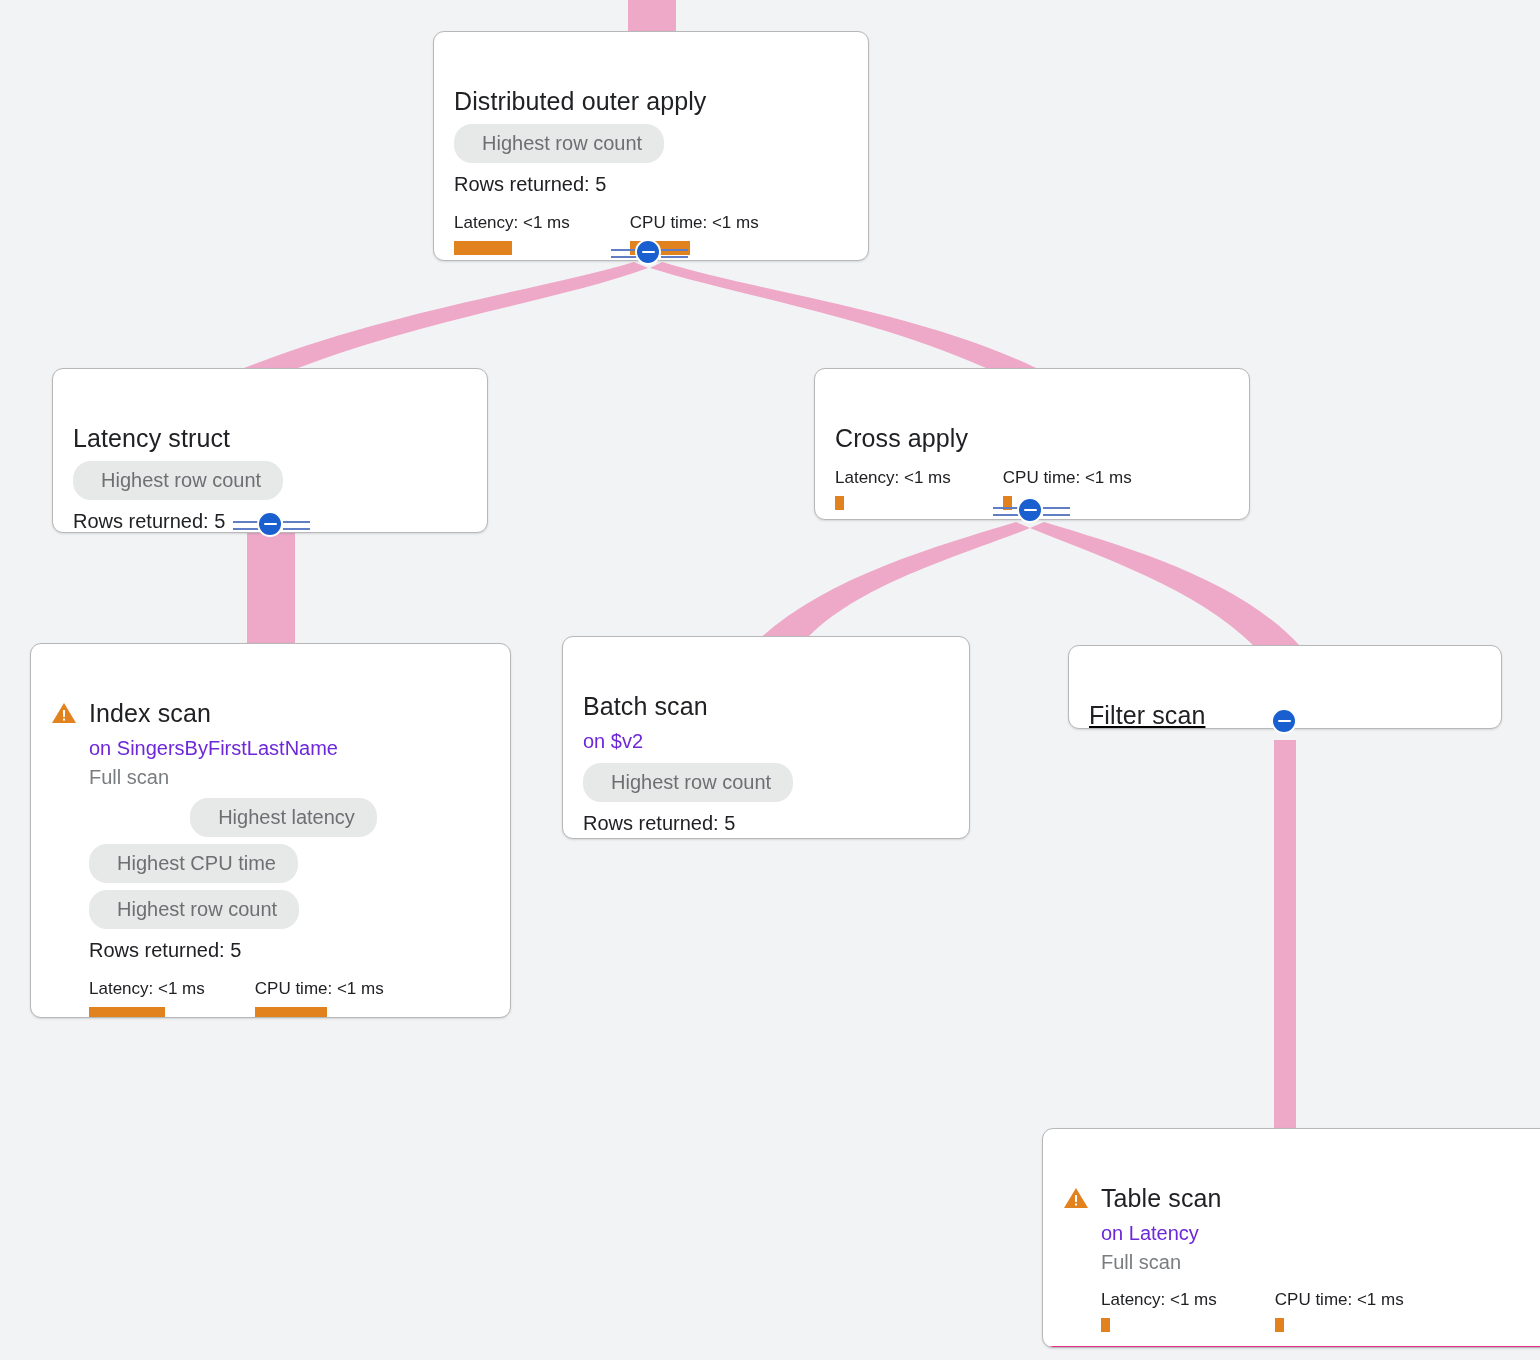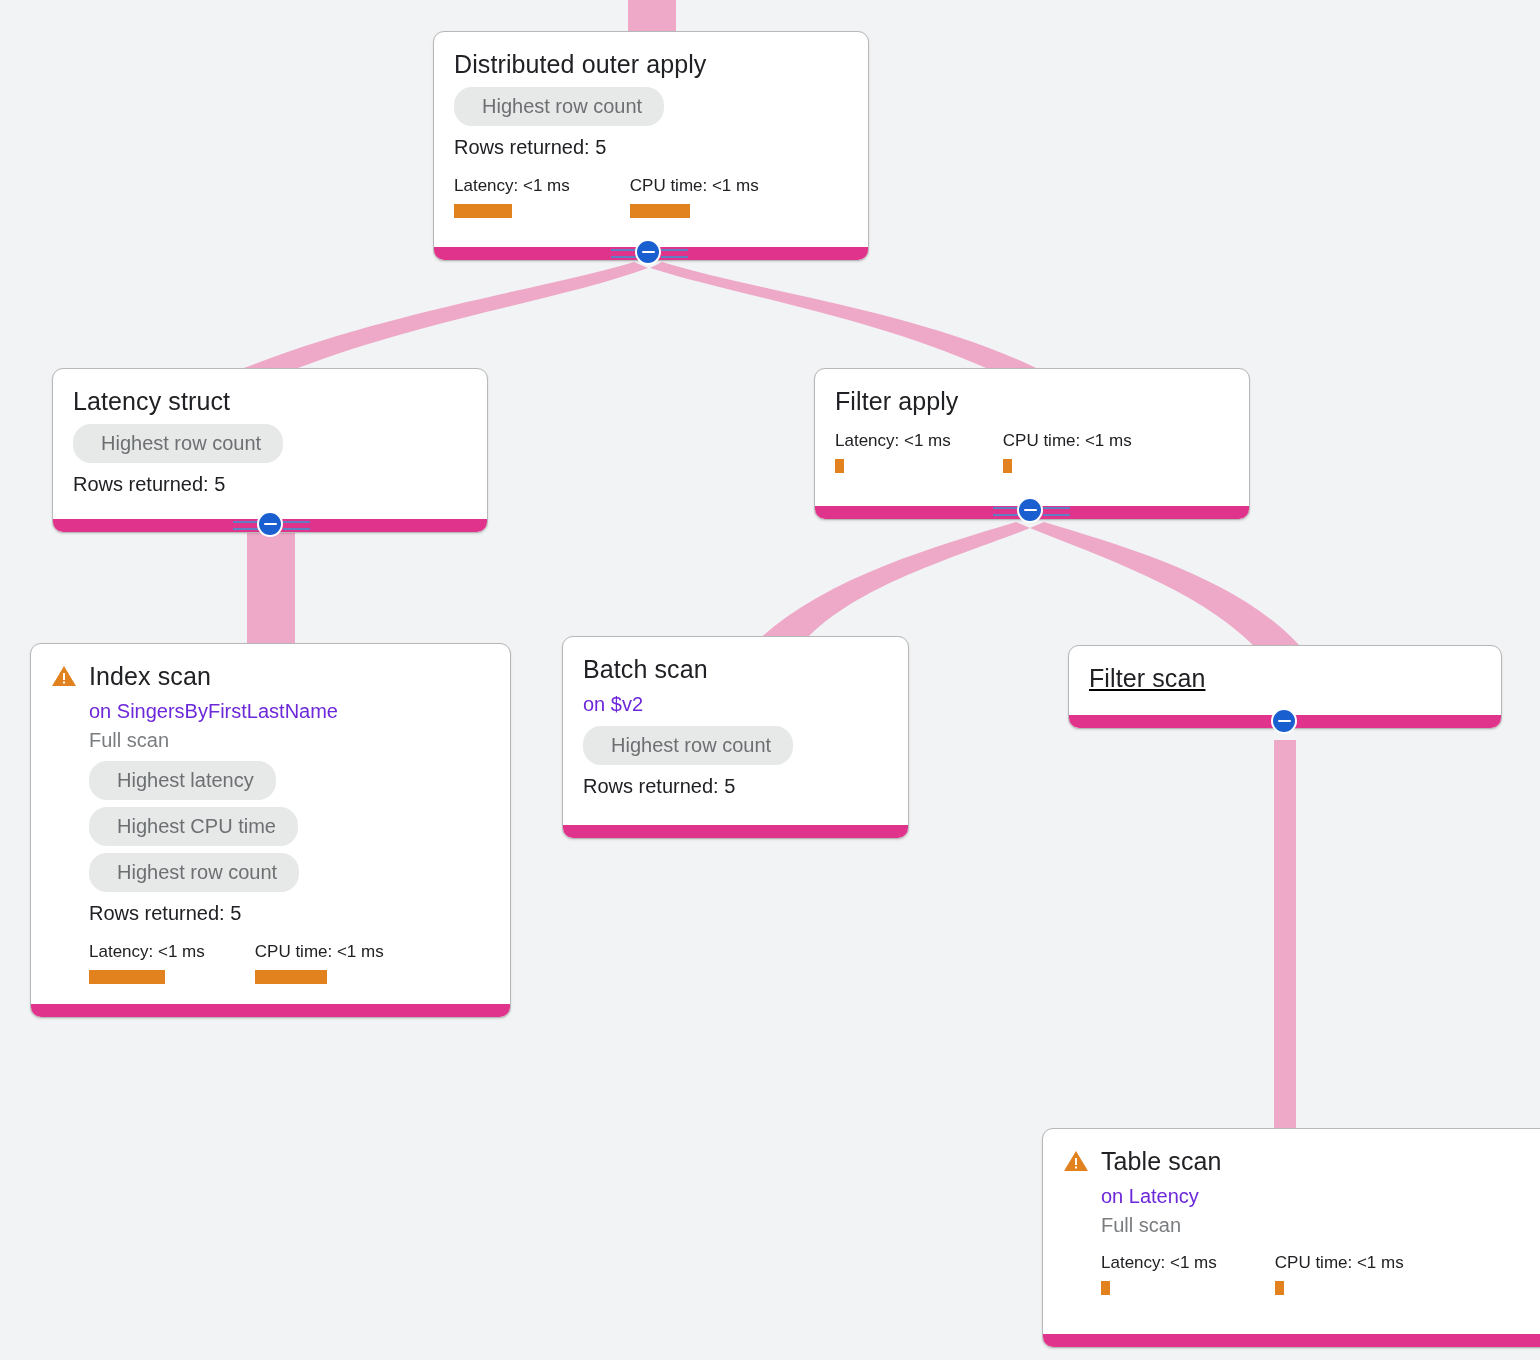--- a/index.html
+++ b/index.html
@@ -36,20 +36,21 @@
     border-radius: 11px;
     box-sizing: border-box;
     box-shadow: 0 1px 2px rgba(60,64,67,0.16);
     overflow: hidden;
     display: flex;
     flex-direction: column;
   }
   .node-body {
     padding: 16px 32px 14px 20px;
     flex: 1 1 auto;
+    margin-top: 37px;
   }
   .node-accent {
     height: 13px;
     width: 100%;
     background: #e0338c;
     flex: 0 0 auto;
   }
 
   .title-row {
     display: flex;
@@ -243,21 +244,21 @@
         <span></span>
       </div>
       <div class="toggle-wings" style="left: 283px; top: 519px; width: 27px; height: 12px;">
         <span></span>
         <span></span>
       </div>
       <div class="collapse-btn" style="left: 257px; top: 511px;"></div>
       <div class="node" style="left: 814px; top: 368px; width: 436px; height: 152px;">
         <div class="node-body">
           <div class="title-row">
-            <div class="node-title">Filter apply</div>
+            <div class="node-title">Cross apply</div>
           </div>
           <div class="metrics" style="margin-left: 0px; gap: 52px;">
             <div class="metric">
               <div class="metric-label">Latency: &lt;1 ms</div>
               <div class="metric-bar" style="width: 9px;"></div>
             </div>
             <div class="metric">
               <div class="metric-label">CPU time: &lt;1 ms</div>
               <div class="metric-bar" style="width: 9px;"></div>
             </div>
@@ -278,38 +279,38 @@
         <div class="node-body">
           <div class="title-row">
             <svg viewBox="0 0 26 24" class="warn-icon">
               <path d="M13 2 L25 22 L1 22 Z" fill="#e2821f"></path>
               <path d="M12 9 h2 v7 h-2 Z M12 17.6 h2 v2 h-2 Z" fill="#ffffff"></path>
             </svg>
             <div class="node-title">Index scan</div>
           </div>
           <div class="node-sub" style="margin-left: 38px;">on SingersByFirstLastName</div>
           <div class="node-sub-muted" style="margin-left: 38px;">Full scan</div>
-          <div class="badge-row" style="margin-left: 38px;"><span class="badge">Highest latency</span></div>
+          <div class="badge-row" style="margin-left: 38px; text-align: center;"><span class="badge">Highest latency</span></div>
           <div class="badge-row" style="margin-left: 38px;"><span class="badge">Highest CPU time</span></div>
           <div class="badge-row" style="margin-left: 38px;"><span class="badge">Highest row count</span></div>
           <div class="rows-returned" style="margin-left: 38px;">Rows returned: 5</div>
           <div class="metrics" style="margin-left: 38px; gap: 50px;">
             <div class="metric">
               <div class="metric-label">Latency: &lt;1 ms</div>
               <div class="metric-bar" style="width: 76px;"></div>
             </div>
             <div class="metric">
               <div class="metric-label">CPU time: &lt;1 ms</div>
               <div class="metric-bar" style="width: 72px;"></div>
             </div>
           </div>
         </div>
         <div class="node-accent"></div>
       </div>
-      <div class="node" style="left: 562px; top: 636px; width: 347px; height: 203px;">
+      <div class="node" style="left: 562px; top: 636px; width: 408px; height: 203px;">
         <div class="node-body">
           <div class="title-row">
             <div class="node-title">Batch scan</div>
           </div>
           <div class="node-sub" style="margin-left: 0px;">on $v2</div>
           <div class="badge-row" style="margin-left: 0px;"><span class="badge">Highest row count</span></div>
           <div class="rows-returned" style="margin-left: 0px;">Rows returned: 5</div>
         </div>
         <div class="node-accent"></div>
       </div>

